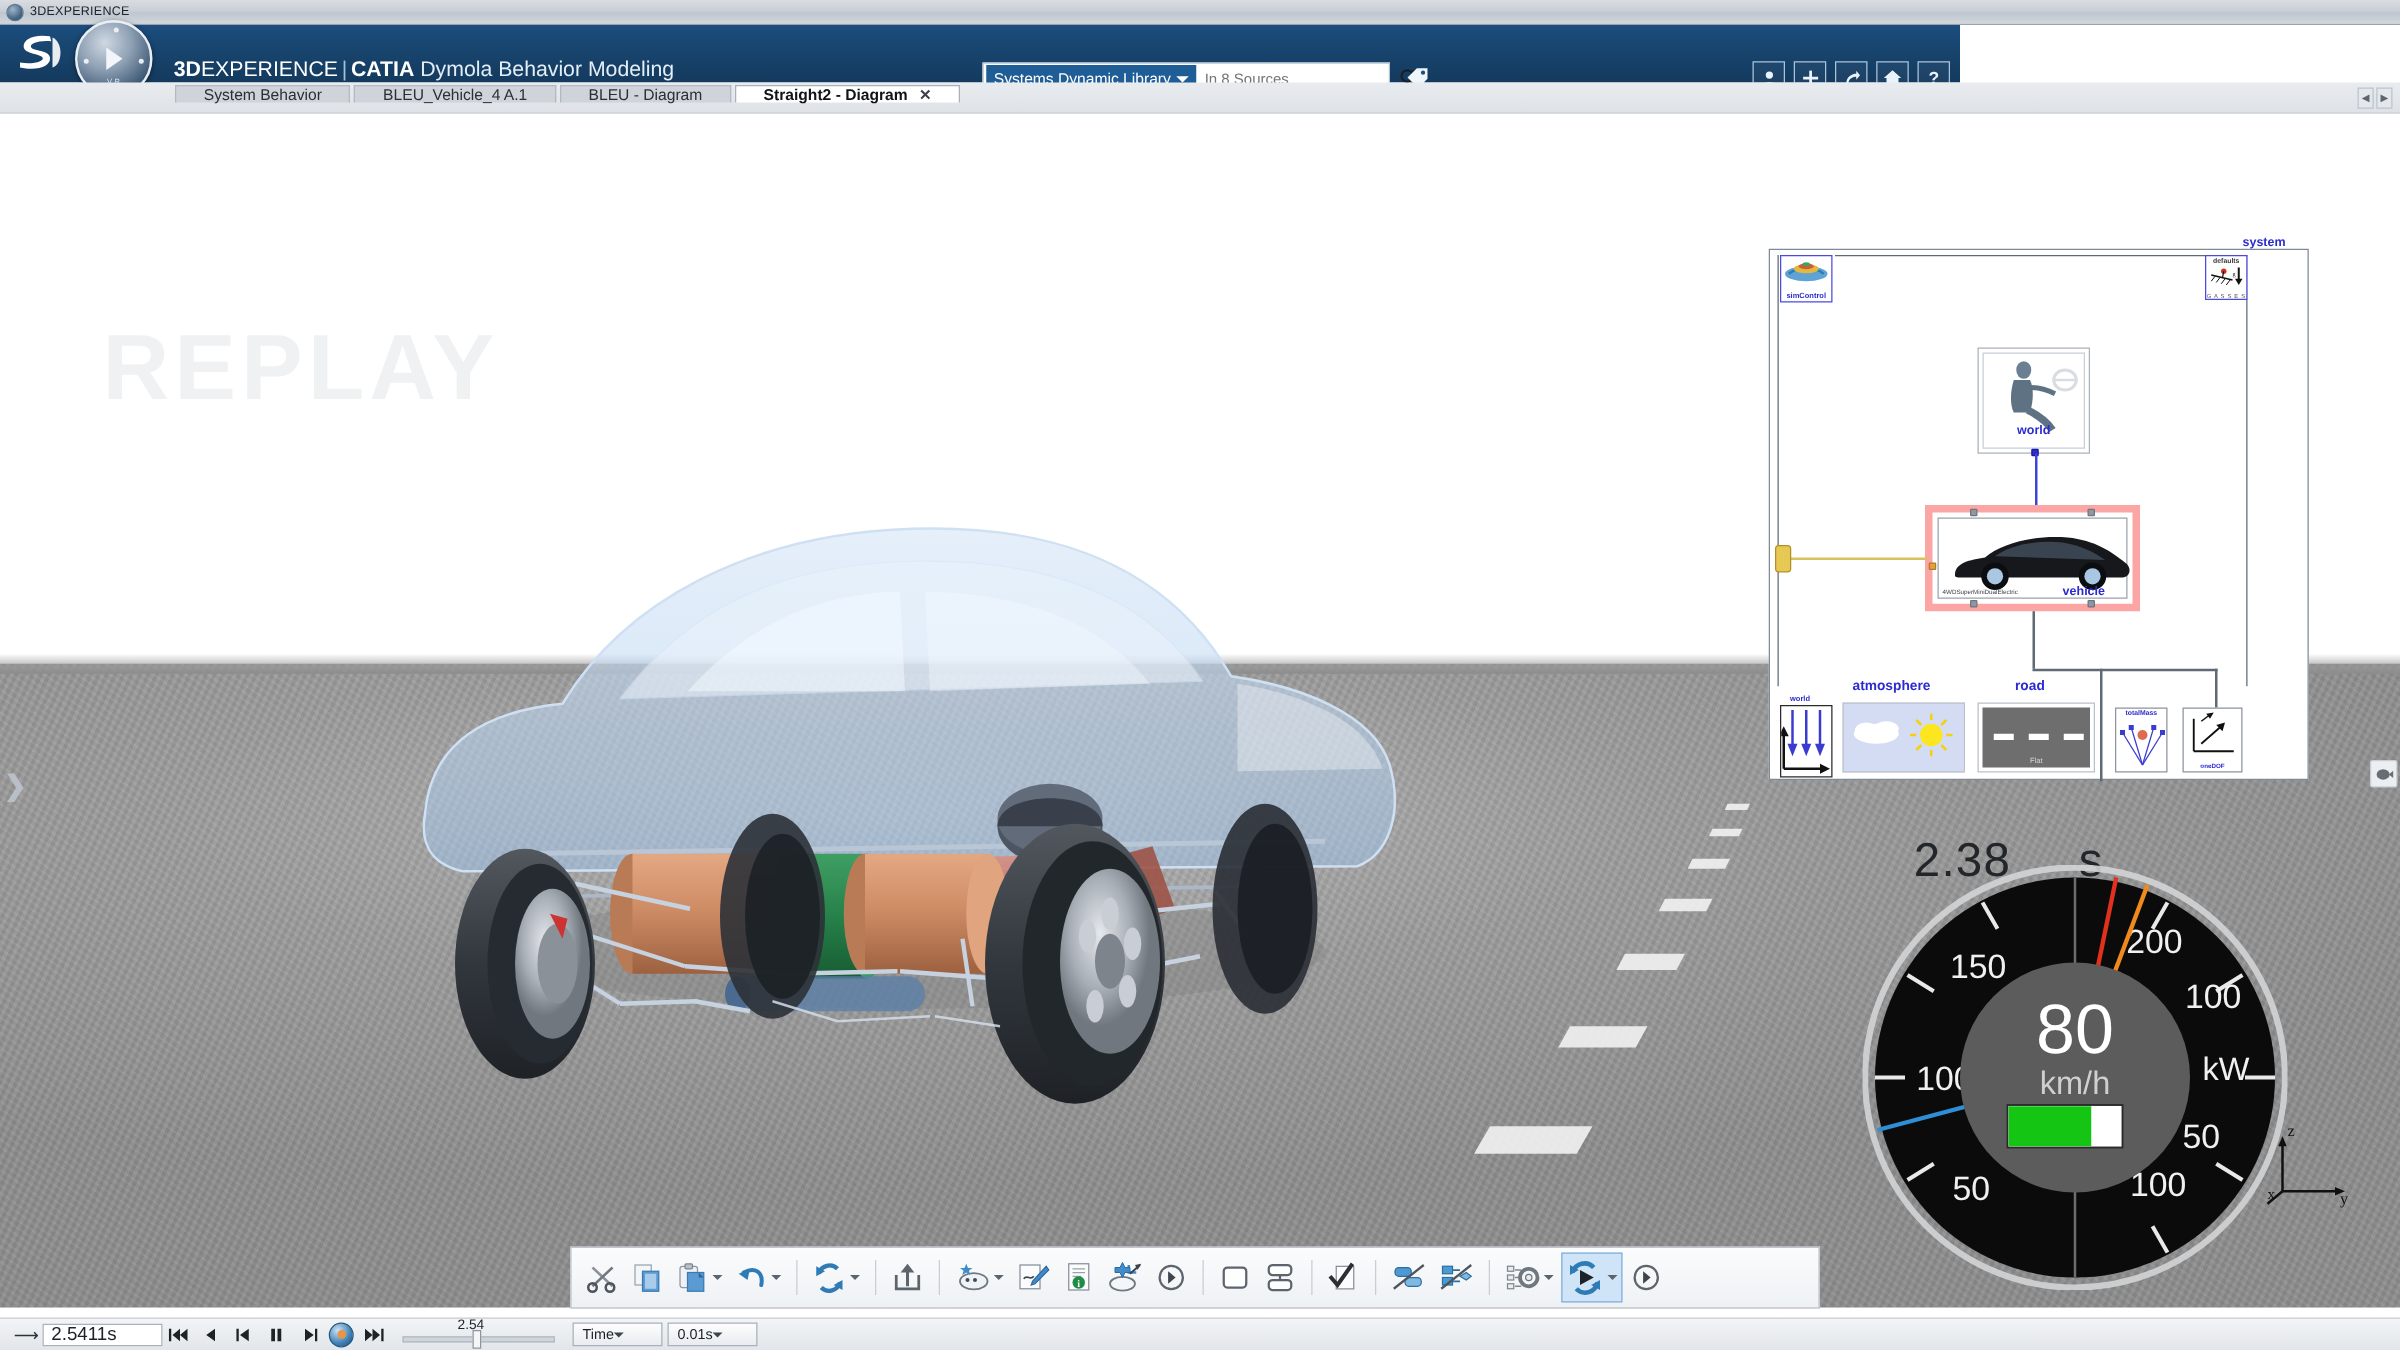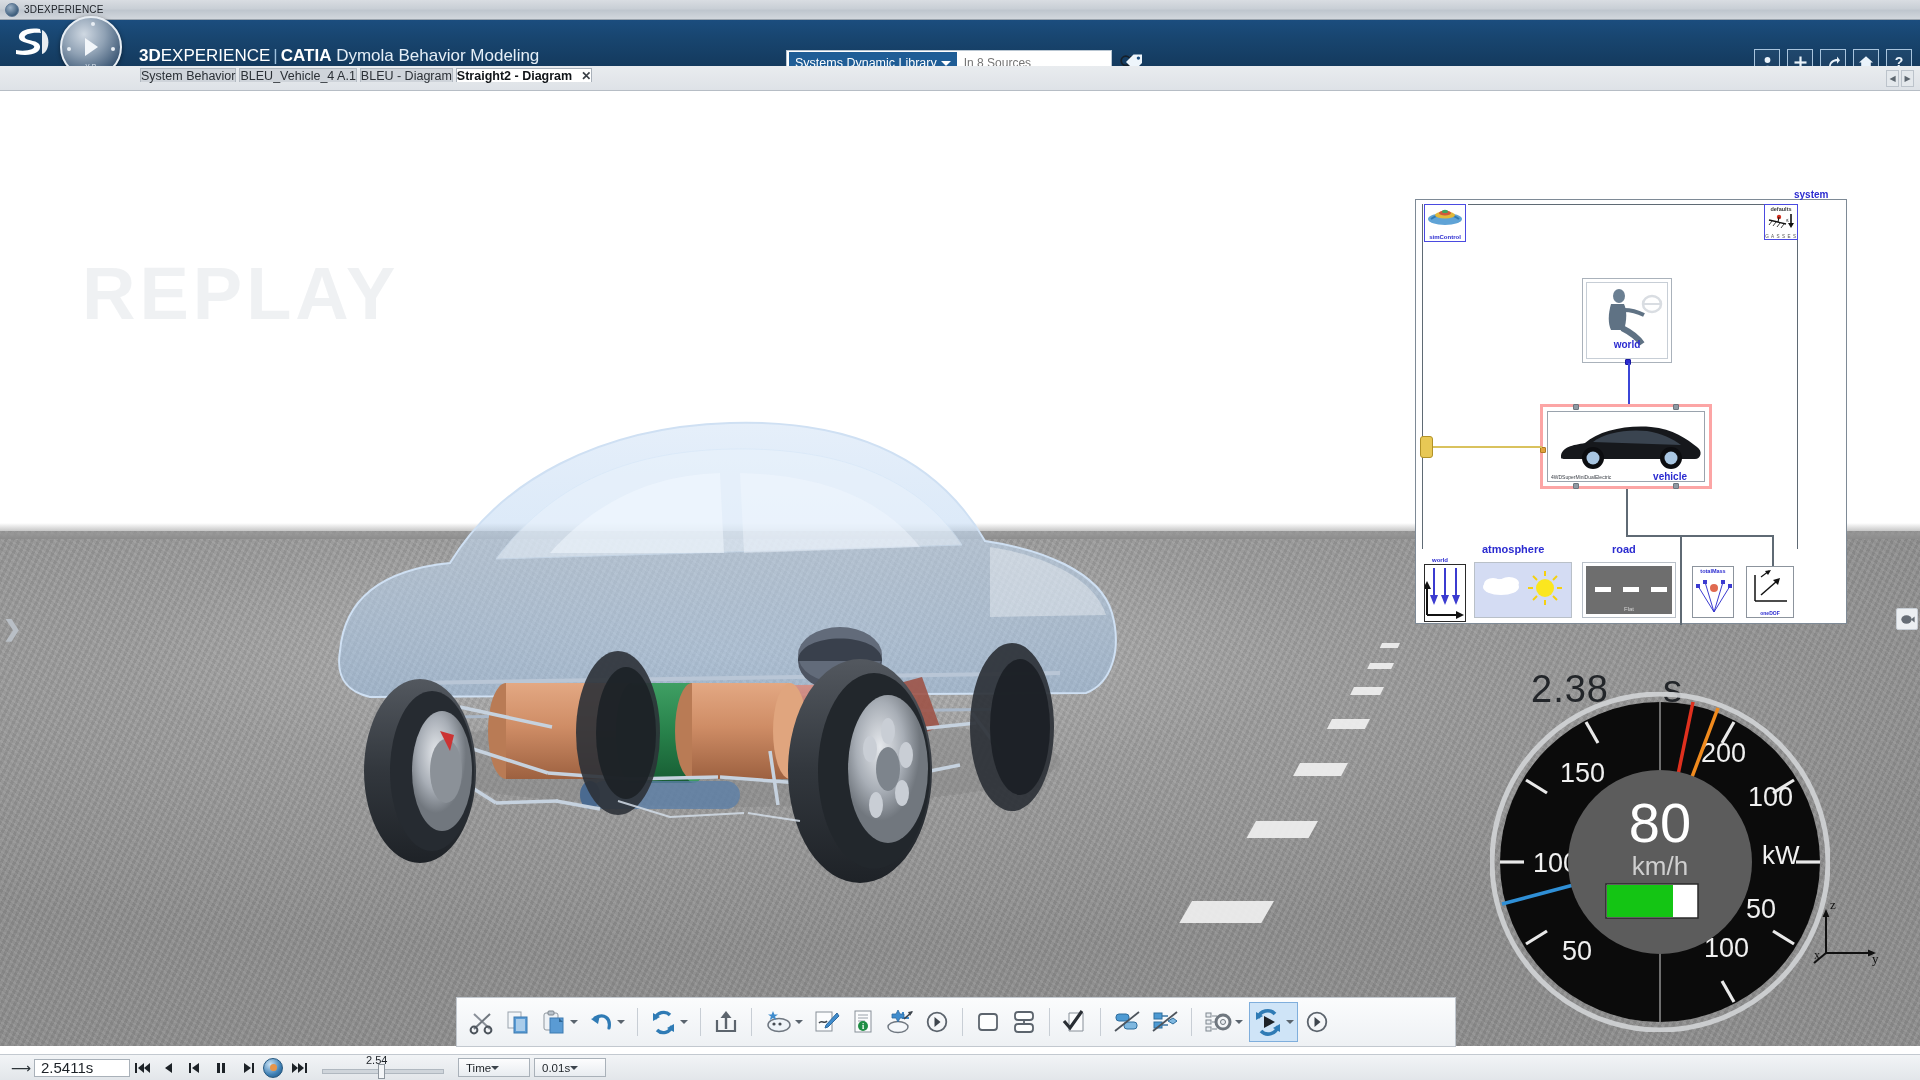--- a/index.html
+++ b/index.html
@@ -20,21 +20,21 @@
   }
   .os-bar .os-ico {
     width: 14px; height: 14px; border-radius: 50%;
     background: radial-gradient(circle at 35% 30%, #9fb4c9, #40607e 70%, #27415a);
     border: 1px solid #5b7694; flex: 0 0 auto;
   }
   .os-bar .os-title { font-size: 10px; color: #20242a; letter-spacing: .2px; }
 
   
   .app-head {
-    position: absolute; left: 0; top: 20px; width: 1920px; height: 46px;
+    position: absolute; left: 0; top: 20px; width: 1568px; height: 46px;
     background: linear-gradient(to bottom, #1b4d7e 0%, #18456f 40%, #143a5e 100%);
   }
   .ds-logo {
     position: absolute; left: 10px; top: 6px; width: 40px; height: 34px;
     color: #ffffff;
   }
   .compass {
     position: absolute; left: 60px; top: -4px; width: 62px; height: 62px;
     border-radius: 50%;
     background: radial-gradient(circle at 38% 28%, #cfd8e2 0%, #8fa1b4 38%, #3f5a77 75%, #23384f 100%);
@@ -101,21 +101,21 @@
   }
 
   
   .tabstrip {
     position: absolute; left: 0; top: 66px; width: 1920px; height: 25px;
     background: linear-gradient(to bottom,#e9ecef 0%, #dee2e7 100%);
     border-bottom: 1px solid #b6bdc5;
   }
   .tabs { position: absolute; left: 140px; top: 2px; display: flex; align-items: flex-end; gap: 3px; }
   .tab {
-    height: 14px; padding: 0 0; display: flex; align-items: center; gap: 9px;
+    height: 14px; padding: 0 22px; display: flex; align-items: center; gap: 9px;
     font-size: 12.5px; color: #2a2f35; background: #cfd4da;
     border: 1px solid #b2b9c1; border-bottom: none; white-space: nowrap;
   }
   .tab.active { background: #ffffff; color: #101418; font-weight: 700; border-color: #a9b1ba; }
   .tab .x { font-size: 12px; color: #3a4047; font-weight: 700; }
   .tab-navs { position: absolute; right: 6px; top: 4px; display: flex; gap: 2px; }
   .tab-navs .nv {
     width: 13px; height: 17px; background: #e4e8ec; border: 1px solid #bcc3cb;
     display: flex; align-items: center; justify-content: center; color: #5d666f; font-size: 8px;
   }
@@ -601,21 +601,21 @@
           <path d="M28 42 C36 46 44 52 48 58" stroke="#5f7284" stroke-width="6" fill="none"></path>
           <ellipse cx="58" cy="18" rx="9" ry="8" fill="none" stroke="#d9dde2" stroke-width="2.5"></ellipse>
           <line x1="49" y1="18" x2="67" y2="18" stroke="#d9dde2" stroke-width="2"></line>
         </svg>
         <div style="position:absolute;left:0;bottom:12px;width:100%;text-align:center;font-size:10px;color:#2b2bd0;font-weight:700;">world</div>
         <div class="dg-node" style="left:42px;bottom:-3px;background:#2b2bd0;border-color:#1818a0;"></div>
       </div>
 
       <div class="dg-wire blue" style="left:212px;top:163px;width:2px;height:42px;"></div>
 
-      <div class="dg-box" style="left:124px;top:204px;width:172px;height:85px;border:3px solid #fca5a5;">
+      <div class="dg-box" style="left:124px;top:204px;width:172px;height:85px;border:6px solid #fca5a5;">
         <div style="position:absolute;inset:4px;border:1px solid #9aa3ad;background:#fff;"></div>
         <svg width="150" height="58" viewBox="0 0 150 58" style="position:absolute;left:12px;top:10px;">
           <path d="M6 40 C6 30 18 28 30 26 C44 14 70 8 96 10 C118 12 132 22 142 30 C148 34 146 42 140 42 L10 42 C6 42 6 41 6 40 Z" fill="#16181c"></path>
           <path d="M38 25 C50 16 70 12 92 14 C106 16 118 22 126 28 Z" fill="#3a4450"></path>
           <circle cx="38" cy="41" r="11" fill="#0c0d10"></circle>
             <circle cx="38" cy="41" r="6.5" fill="#a9c6e2"></circle>
           <circle cx="116" cy="41" r="11" fill="#0c0d10"></circle>
             <circle cx="116" cy="41" r="6.5" fill="#a9c6e2"></circle>
         </svg>
         <div style="position:absolute;left:8px;bottom:6px;font-size:5px;color:#3c4148;">4WDSuperMiniDualElectric</div>

